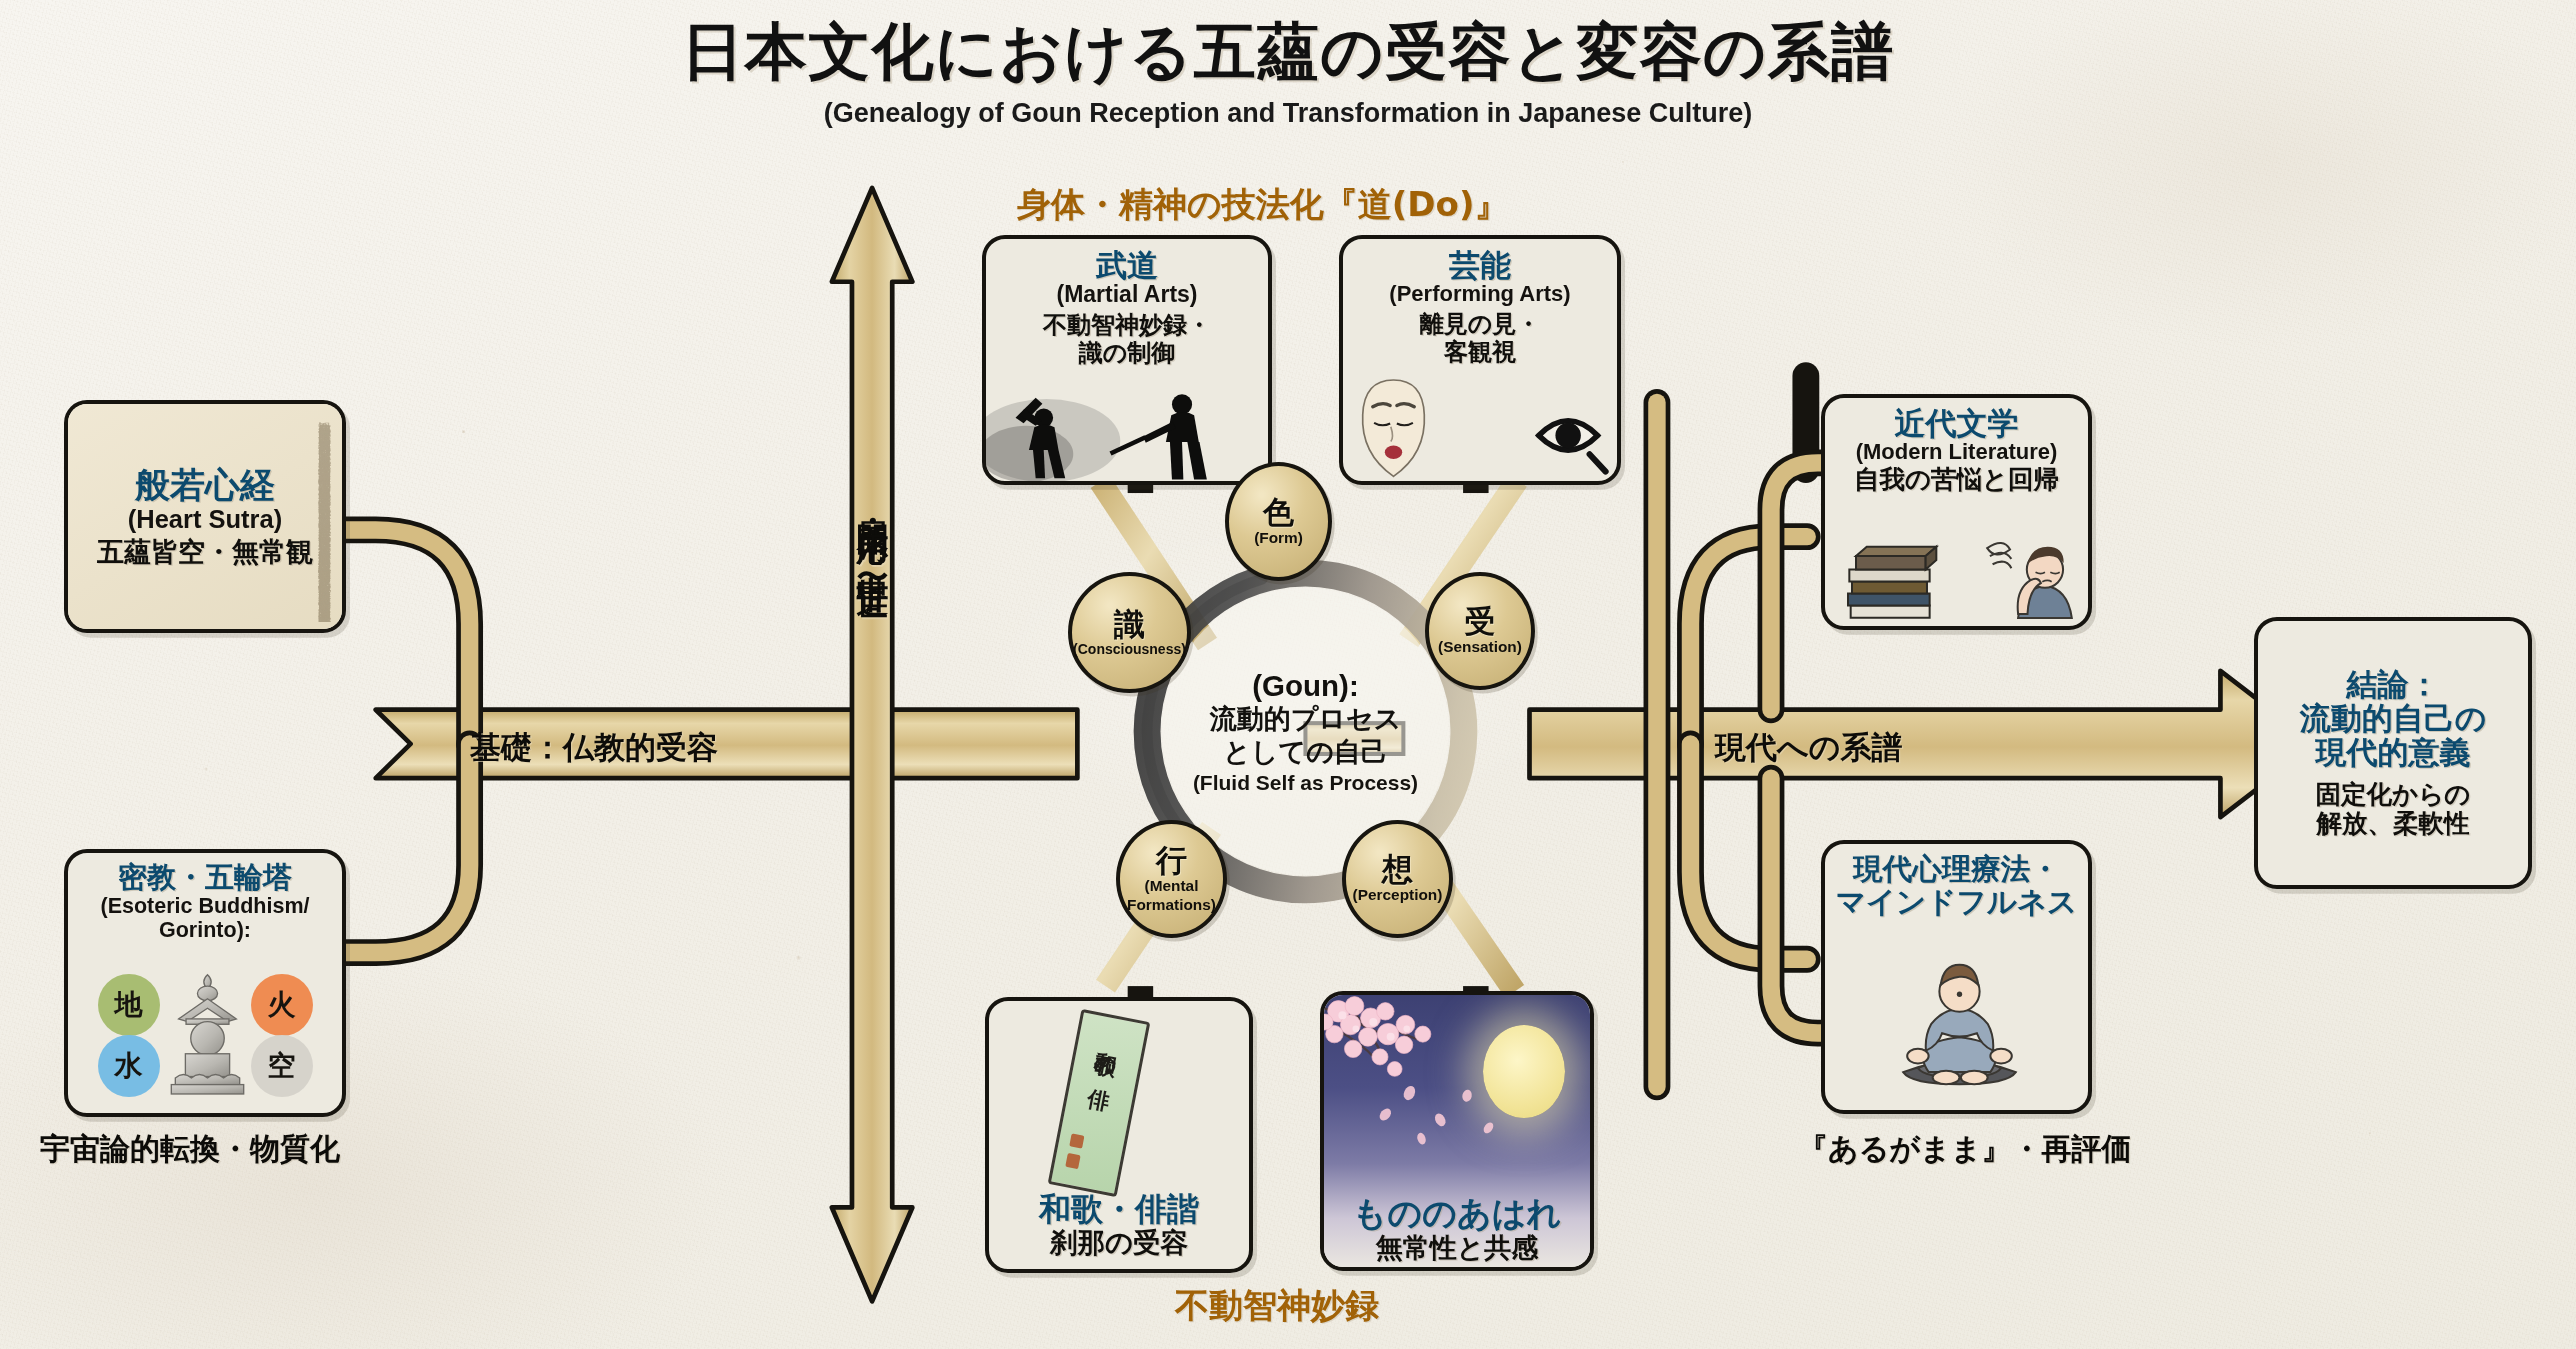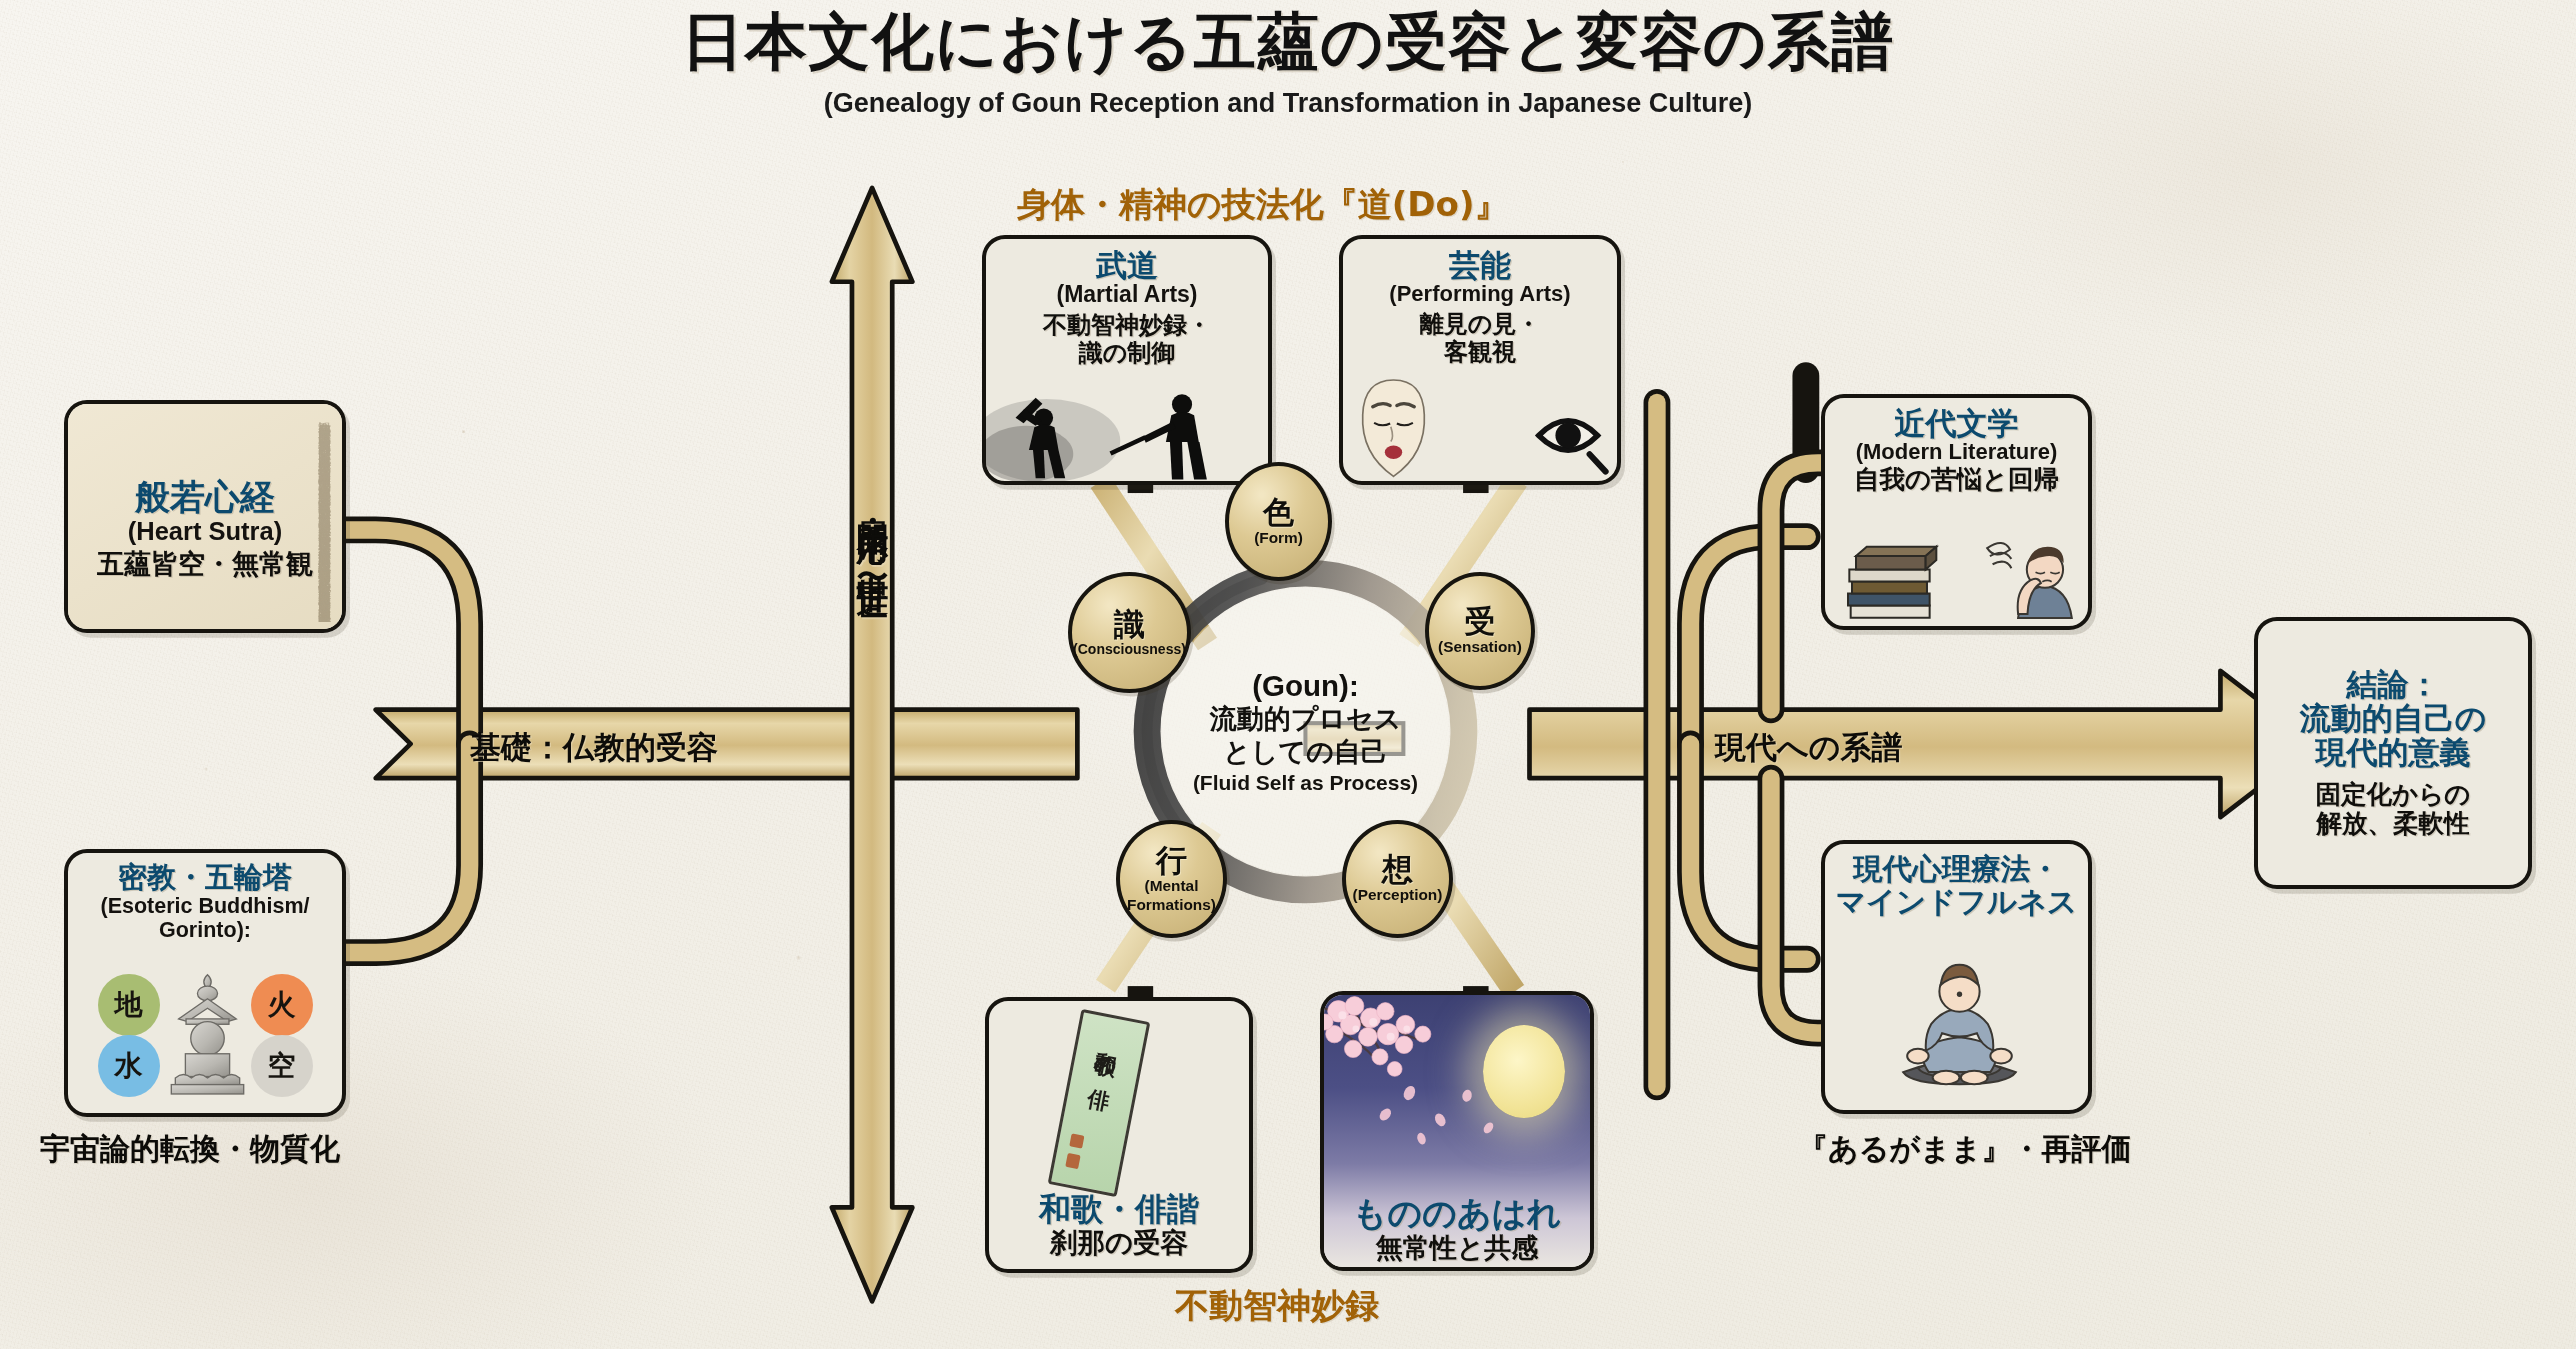--- a/index.html
+++ b/index.html
@@ -33,21 +33,21 @@
       radial-gradient(circle 2px at 8% 57%, rgba(150,120,80,.18), transparent),
       radial-gradient(circle 1.3px at 92% 84%, rgba(150,120,80,.22), transparent),
       radial-gradient(circle 2px at 45% 92%, rgba(150,120,80,.16), transparent);
   }
   #stage{ position:absolute; inset:0; z-index:2; }
   #wires{ position:absolute; inset:0; z-index:1; pointer-events:none; }
 
   
   .jp { font-family:"DejaVu Sans","Liberation Sans",sans-serif; font-weight:700; }
 
-  #title-block{ position:absolute; left:0; top:0; width:2576px; text-align:center; }
+  #title-block{ position:absolute; left:0; top:10px; width:2576px; text-align:center; }
   #main-title{
     font-size:62px; font-weight:700; color:#111; letter-spacing:1.3px;
     text-shadow:2px 2px 0 rgba(190,180,160,.45);
   }
   #sub-title{ font-size:27px; font-weight:700; color:#1a1a1a; margin-top:4px; }
 
   
   .card{
     position:absolute;
     background:#edeae0;
@@ -244,21 +244,21 @@
         <span>耳鼻舌身意無色声香味触法無眼界乃至</span>
         <span>無意識界無無明亦無無明尽乃至無老死</span>
         <span>亦無老死尽無苦集滅道無智亦無得以無</span>
         <span>所得故菩提薩埵依般若波羅蜜多故心無</span>
         <span>罣礙無罣礙故無有恐怖遠離一切顛倒夢</span>
         <span>想究竟涅槃三世諸仏依般若波羅蜜多故</span>
         <span>得阿耨多羅三藐三菩提故知般若波羅蜜</span>
         <span>多是大神呪是大明呪是無上呪是無等等</span>
         <span>呪能除一切苦真実不虚故説般若波羅蜜</span>
       </div>
-    <div class="inner" style="justify-content:center; padding:6.7px;margin-top:12px;">
+    <div class="inner" style="justify-content:center; padding:6.7px;">
       <div class="t-jp jp" style="font-size:35px;">般若心経</div>
       <div class="t-en" style="font-size:25.5px;">(Heart Sutra)</div>
       <div class="t-sub jp" style="font-size:27px; margin-top:2.7px;">五蘊皆空・無常観</div>
     </div>
   </div>
 
   <div class="card" style="left:64px; top:849px; width:282px; height:268px;">
     <div class="inner" style="padding:9.4px 5.4px 0;">
       <div class="t-jp jp" style="font-size:29px;">密教・五輪塔</div>
       <div class="t-en" style="font-size:21.5px;">(Esoteric Buddhism/</div>

